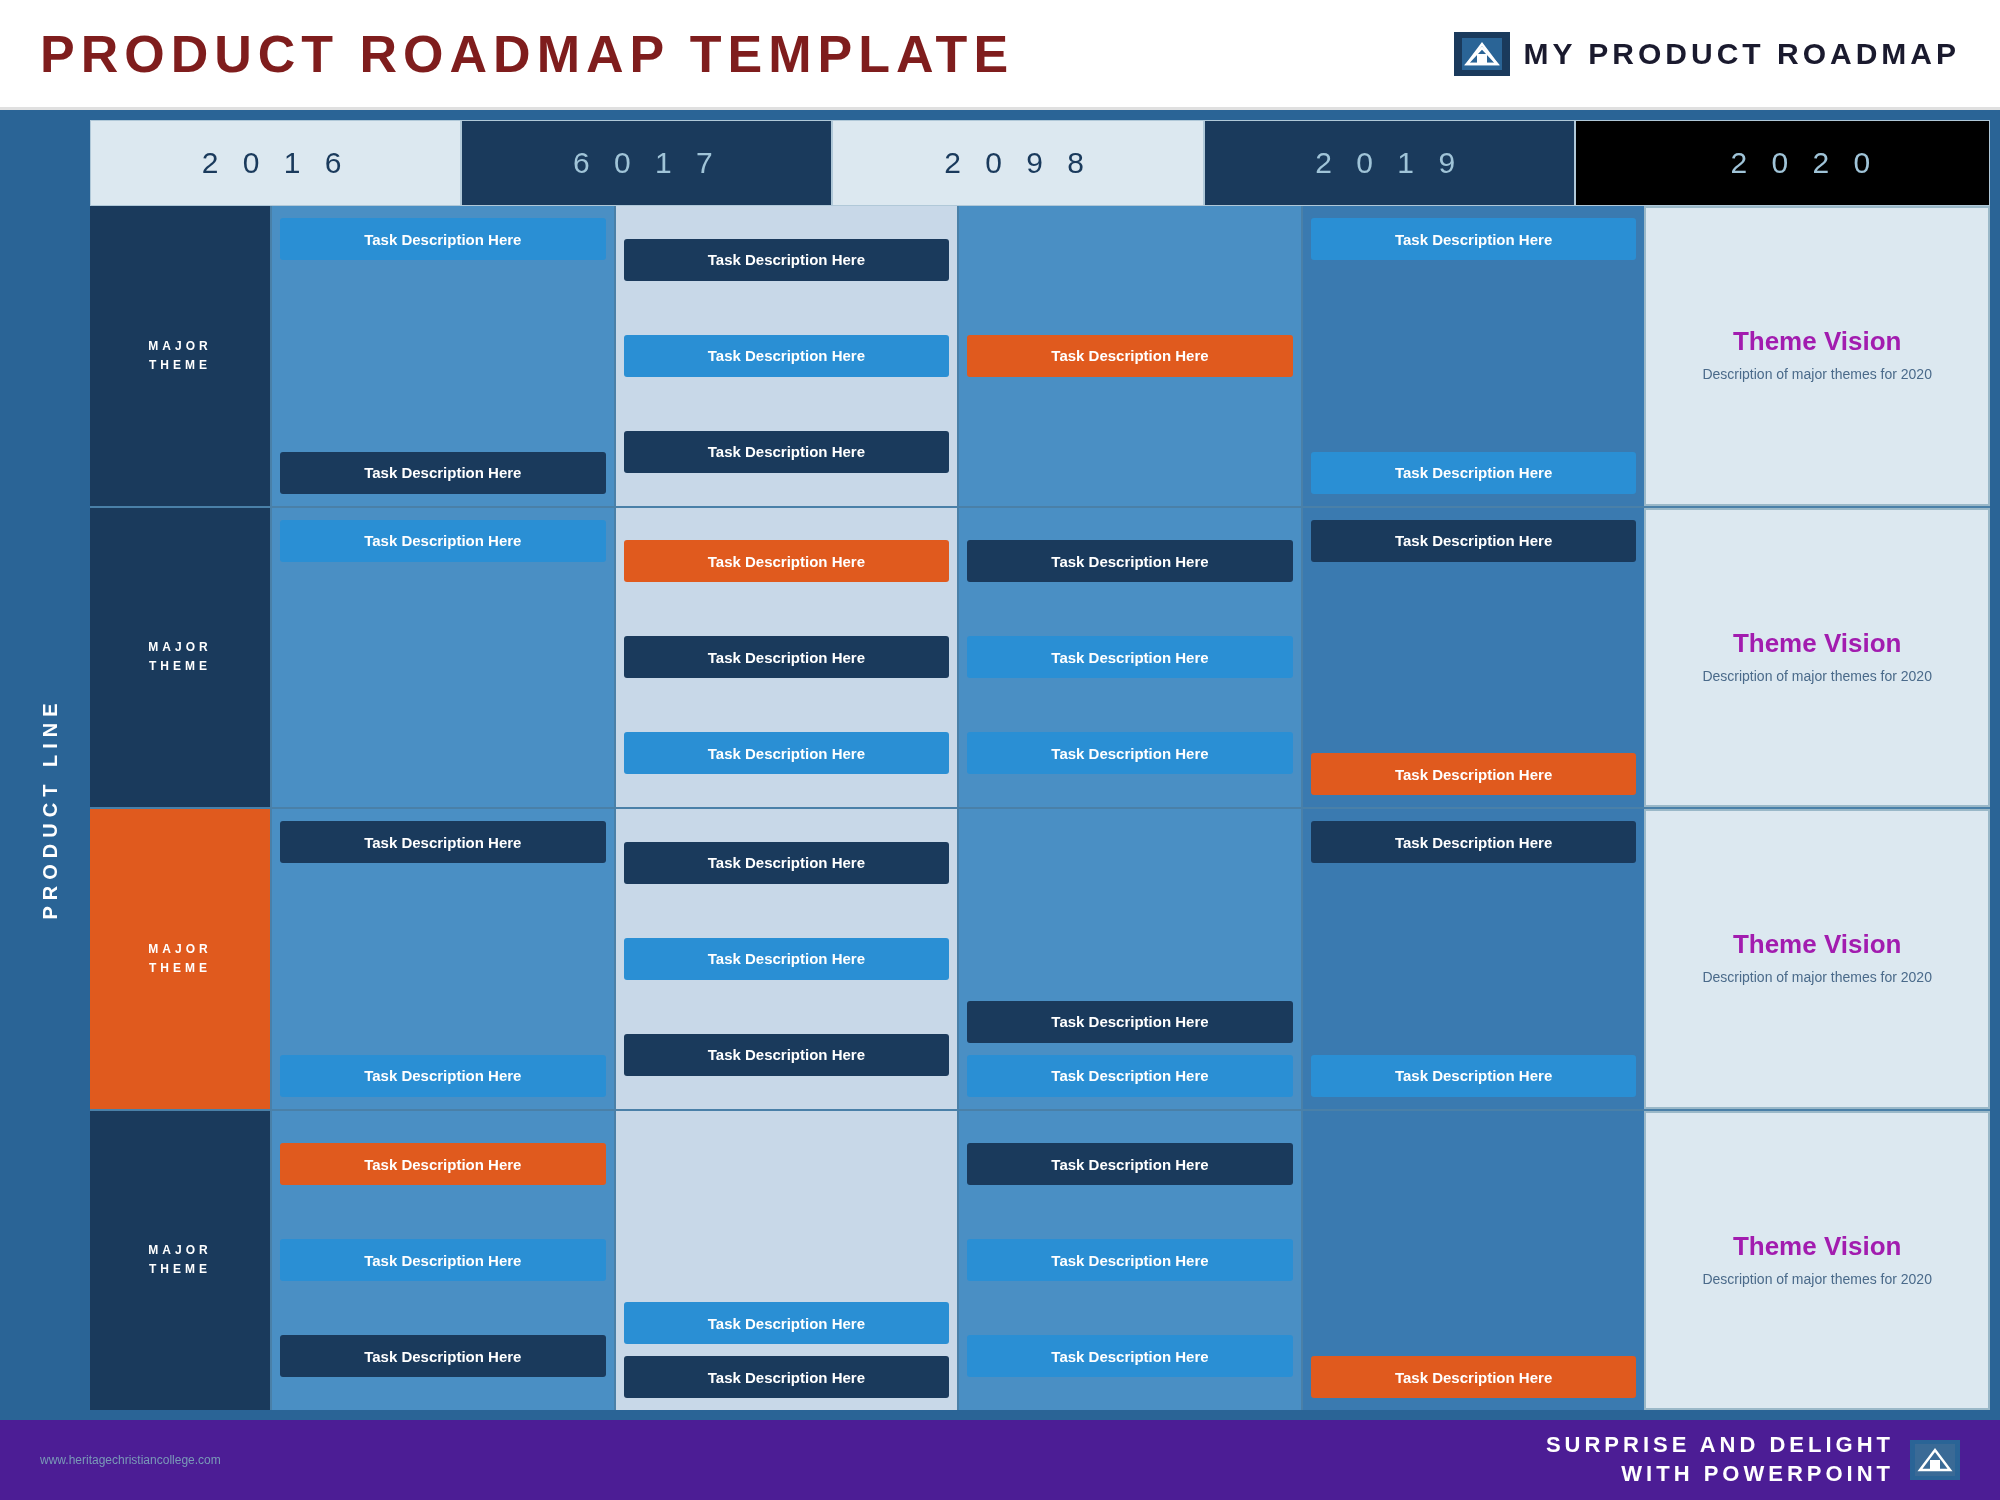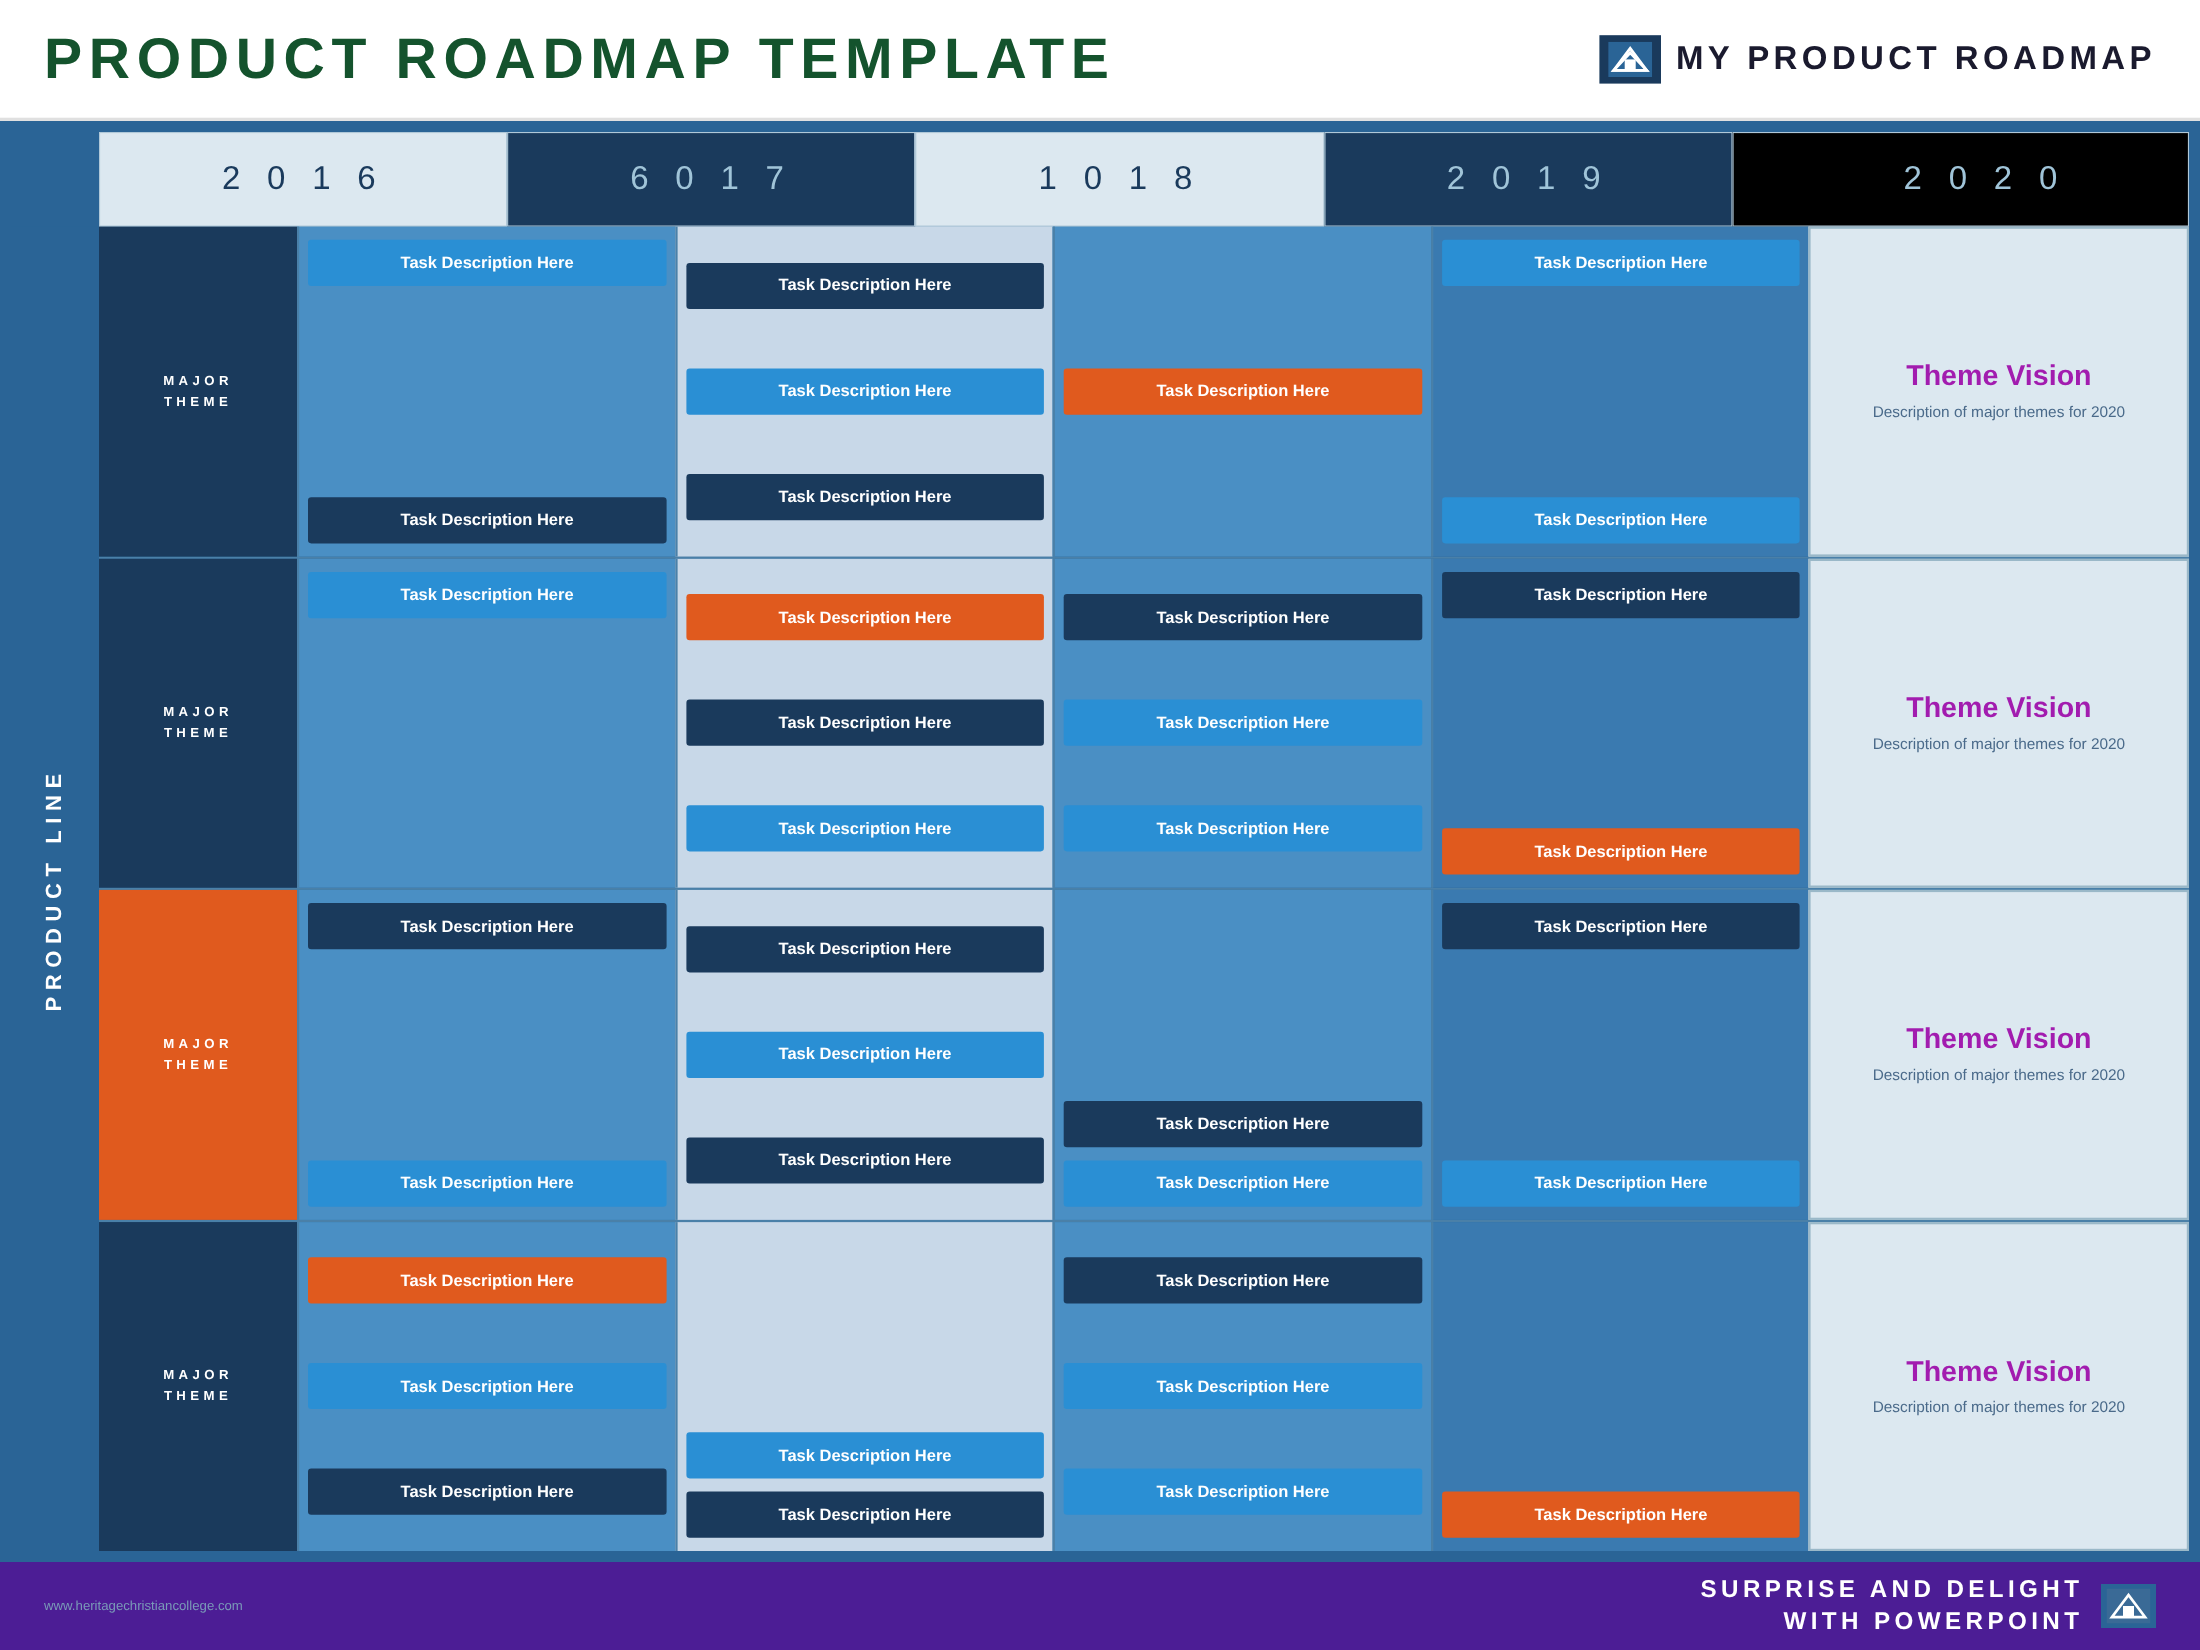--- a/index.html
+++ b/index.html
@@ -24,21 +24,21 @@
       justify-content: space-between;
       align-items: center;
       padding: 18px 40px;
       border-bottom: 3px solid #e0e0e0;
       height: 110px;
     }
     .header-title {
       font-size: 52px;
       font-weight: 900;
       letter-spacing: 6px;
-      color: #14532d;
+      color: #7f1d1d;
       text-transform: uppercase;
     }
     .header-right {
       display: flex;
       align-items: center;
       gap: 14px;
     }
     .header-logo-icon {
       width: 56px;
       height: 44px;
@@ -288,21 +288,21 @@
       </div>
       <div class="header-subtitle">MY PRODUCT ROADMAP</div>
     </div>
   </div>
 
   <div class="content">
 
     <div class="year-header-row">
       <div class="year-cell">2 0 1 6</div>
       <div class="year-cell dark">6 0 1 7</div>
-      <div class="year-cell">1 0 1 8</div>
+      <div class="year-cell">2 0 9 8</div>
       <div class="year-cell dark">2 0 1 9</div>
       <div class="year-cell last">2 0 2 0</div>
     </div>
 
     <div class="grid-area">
 
       <div class="left-sidebar">
         <div class="sidebar-label">PRODUCT LINE</div>
       </div>
 

